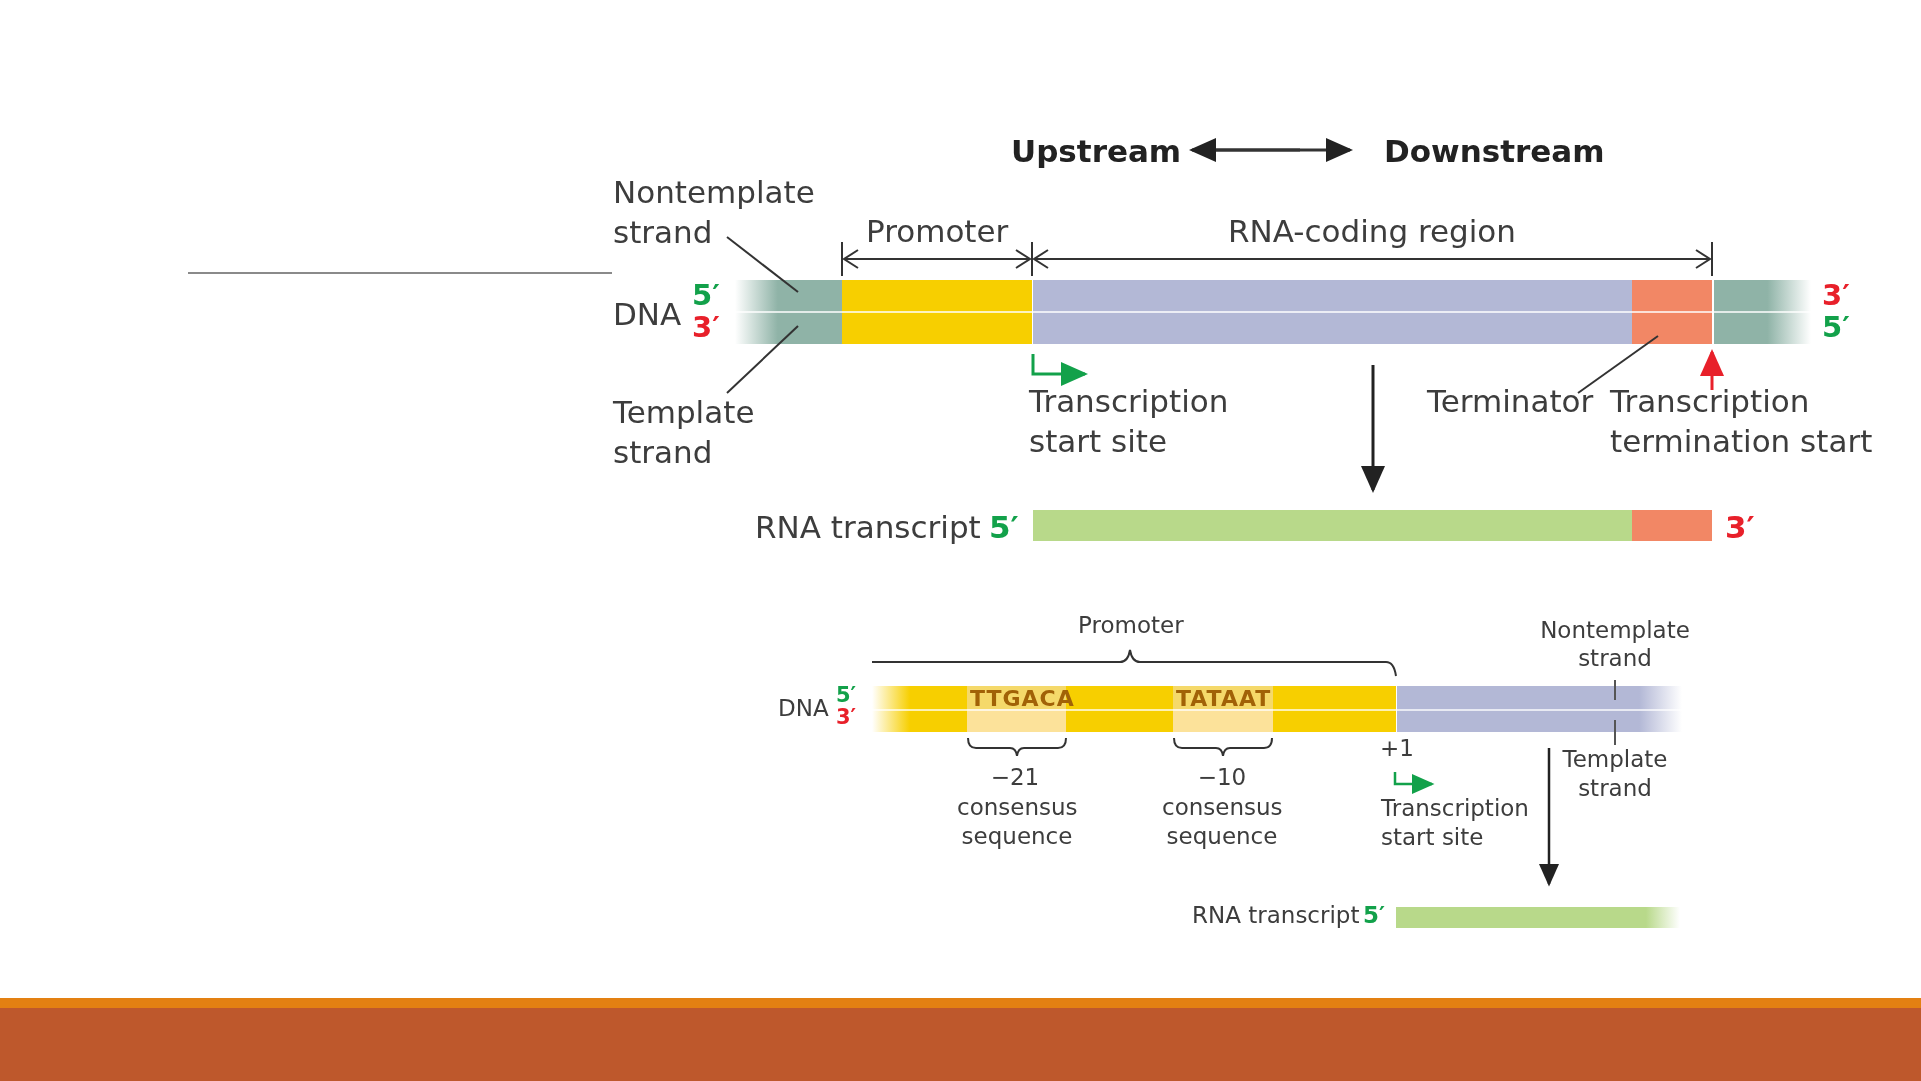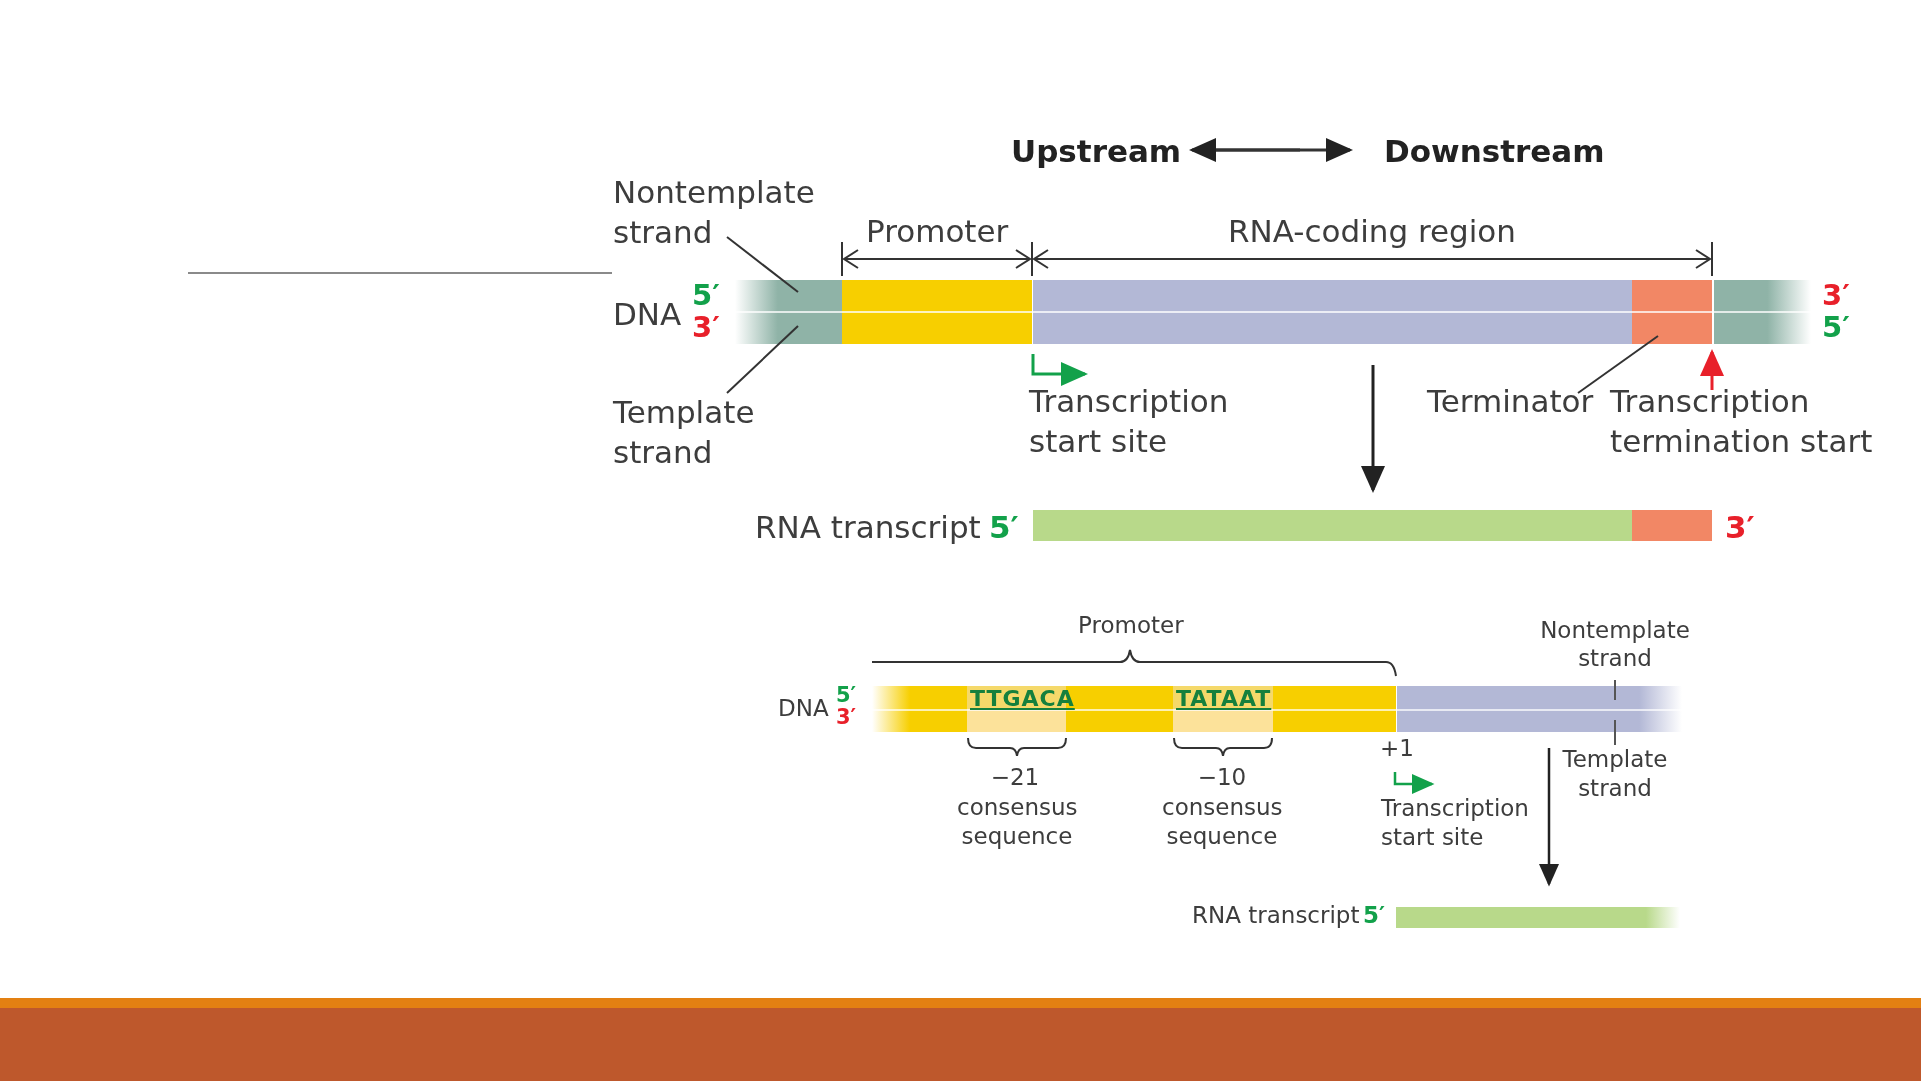--- a/index.html
+++ b/index.html
@@ -8,21 +8,21 @@
   .lbl{font-size:31px;line-height:40px;color:#3d3d3d;text-align:right;}
   .lbl2{font-size:23px;line-height:29px;color:#3d3d3d;}
   .bold{font-weight:bold;color:#222;}
   .g{color:#12A14A;font-weight:bold;}
   .r{color:#E8202A;font-weight:bold;}
   .seg{position:absolute;}
   .title-rule{position:absolute;left:188px;top:272px;width:424px;height:2px;background:#8a8a8a;}
   .footer-stripe{position:absolute;left:0;top:998px;width:1921px;height:10px;}
   .footer{position:absolute;left:0;top:1008px;width:1921px;height:73px;}
   svg{position:absolute;left:0;top:0;}
-  .seqtxt{font-size:22px;font-weight:bold;color:#15803d;letter-spacing:1px;text-decoration:underline;}
+  .seqtxt{font-size:22px;font-weight:bold;color:#a16207;letter-spacing:1px;}
 </style>
 </head>
 <body>
 
 <div class="title-rule"></div>
 
 <div>
 
   <div class="abs lbl bold" style="left:1011px;top:131px;">Upstream</div>
   <div class="abs lbl bold" style="left:1366px;top:131px;margin-left:18px;">Downstream</div>

